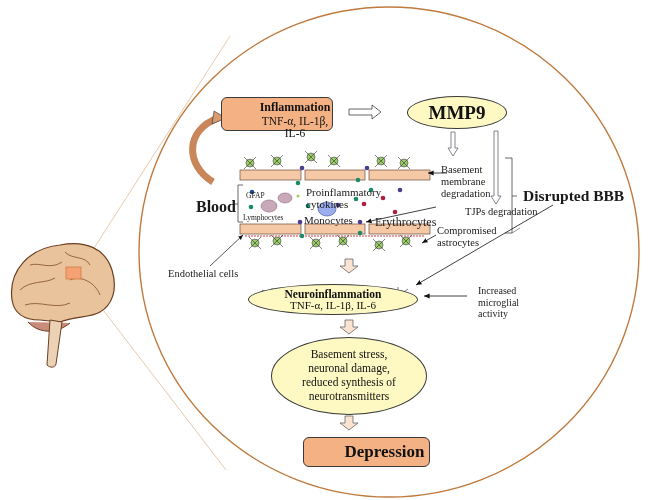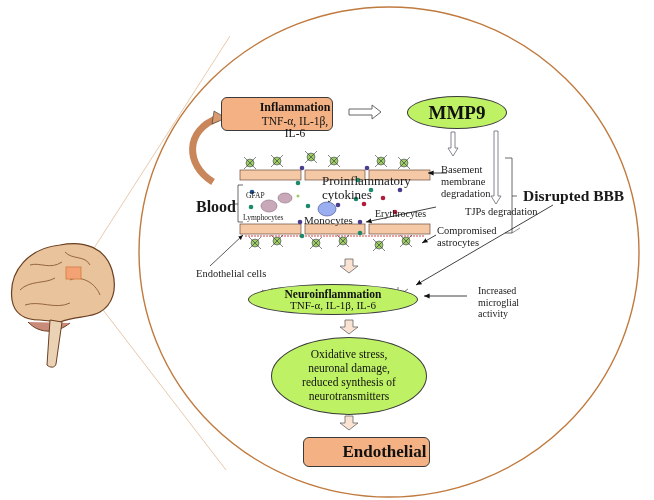--- a/index.html
+++ b/index.html
@@ -2,21 +2,21 @@
 <html><head>
 <meta charset="utf-8">
 <style>
   html, body { margin:0; padding:0; background:#ffffff; }
   body { width:654px; height:500px; position:relative; overflow:hidden;
          font-family:"Liberation Serif", "DejaVu Serif", serif; color:#111; }
   svg { position:absolute; left:0; top:0; }
   .lbl { position:absolute; font-family:"Liberation Serif", "DejaVu Serif", serif; color:#1a1a1a; line-height:1.15; }
   .box { position:absolute; background:#f4b183; border:1.3px solid #3a3a3a; border-radius:6px;
          text-align:center; box-sizing:border-box;padding-left:36px; }
-  .oval { position:absolute; background:#bef264; border:1.3px solid #3a3a3a; border-radius:50%;
+  .oval { position:absolute; background:#fef9c3; border:1.3px solid #3a3a3a; border-radius:50%;
           text-align:center; box-sizing:border-box; display:flex; flex-direction:column;
           justify-content:center; align-items:center; }
   .b { font-weight:bold; }
 </style>
 </head>
 <body>
 
 <svg width="654" height="500">
   <defs>
     <marker id="ah" markerWidth="8" markerHeight="8" refX="7" refY="4" orient="auto">
@@ -136,26 +136,26 @@
 </div>
 
 <div class="oval" style="left:407px;top:96px;width:100px;height:33px;">
   <span class="b" style="font-size:19px;">MMP9</span>
 </div>
 
 <div class="lbl b" style="left:196px;top:198px;font-size:16px;">Blood</div>
 <div class="lbl" style="left:246px;top:192px;font-size:7.5px;">GFAP</div>
 <div class="lbl" style="left:243px;top:214px;font-size:7.5px;">Lymphocytes</div>
 <div class="lbl" style="left:304px;top:214px;font-size:11px;">Monocytes</div>
-<div class="lbl" style="left:306px;top:174px;font-size:13px;line-height:1.05;margin-left:16px;">
+<div class="lbl" style="left:306px;top:187px;font-size:11px;line-height:1.05;">
   <div>Proinflammatory</div>
   <div>cytokines</div>
 </div>
-<div class="lbl" style="left:375px;top:208px;font-size:10px;">Erythrocytes</div>
-<div class="lbl" style="left:168px;top:268px;font-size:10.5px;margin-left:28px;">Endothelial cells</div>
+<div class="lbl" style="left:375px;top:216px;font-size:12px;">Erythrocytes</div>
+<div class="lbl" style="left:168px;top:268px;font-size:10.5px;">Endothelial cells</div>
 
 <div class="lbl" style="left:441px;top:164px;font-size:10.5px;">
   <div>Basement</div>
   <div>membrane</div>
   <div>degradation</div>
 </div>
 <div class="lbl" style="left:437px;top:206px;font-size:10.5px;margin-left:28px;">TJPs degradation</div>
 <div class="lbl" style="left:437px;top:225px;font-size:10.5px;">
   <div>Compromised</div>
   <div>astrocytes</div>
@@ -168,21 +168,21 @@
   <div style="font-size:11px;line-height:1.05;">TNF-α, IL-1β, IL-6</div>
 </div>
 
 <div class="lbl" style="left:478px;top:285px;font-size:10px;">
   <div>Increased</div>
   <div>microglial</div>
   <div>activity</div>
 </div>
 
 <div class="oval" style="left:271px;top:337px;width:156px;height:78px;">
-  <div style="font-size:11.5px;line-height:1.2;">Oxidative stress,</div>
+  <div style="font-size:11.5px;line-height:1.2;">Basement stress,</div>
   <div style="font-size:11.5px;line-height:1.2;">neuronal damage,</div>
   <div style="font-size:11.5px;line-height:1.2;text-align:right;">reduced synthesis of</div>
   <div style="font-size:11.5px;line-height:1.2;">neurotransmitters</div>
 </div>
 
 <div class="box" style="left:303px;top:437px;width:127px;height:30px;display:flex;align-items:center;justify-content:center;">
-  <span class="b" style="font-size:17px;">Endothelial</span>
+  <span class="b" style="font-size:17px;">Depression</span>
 </div>
 
 </body></html>

